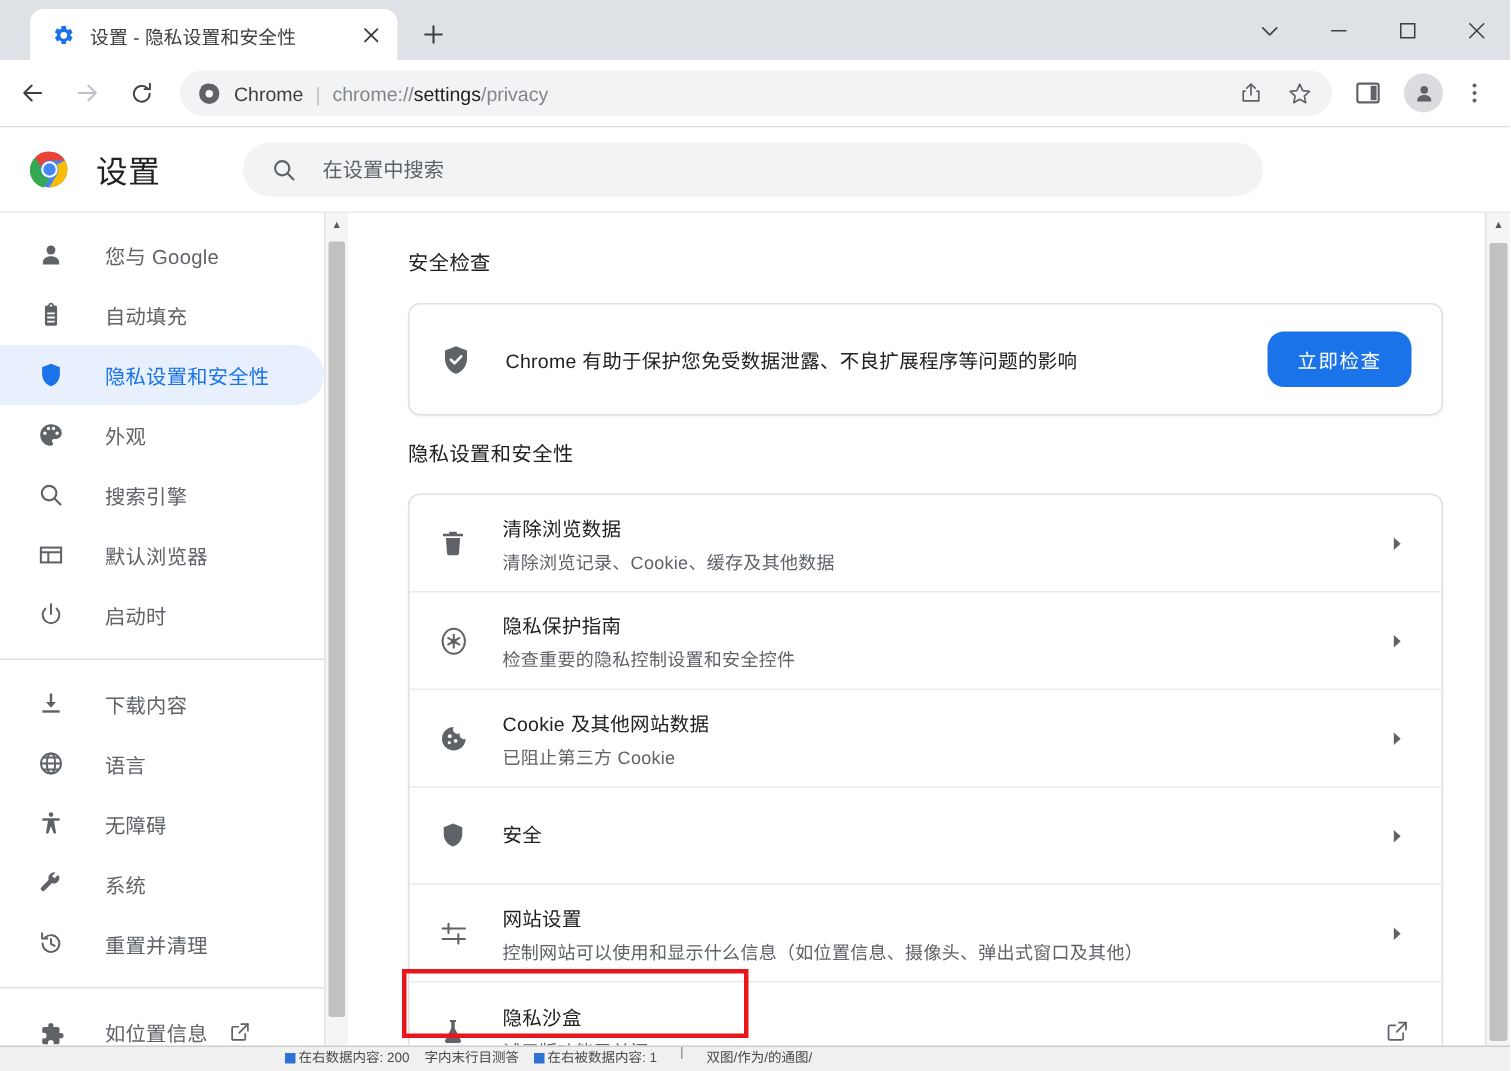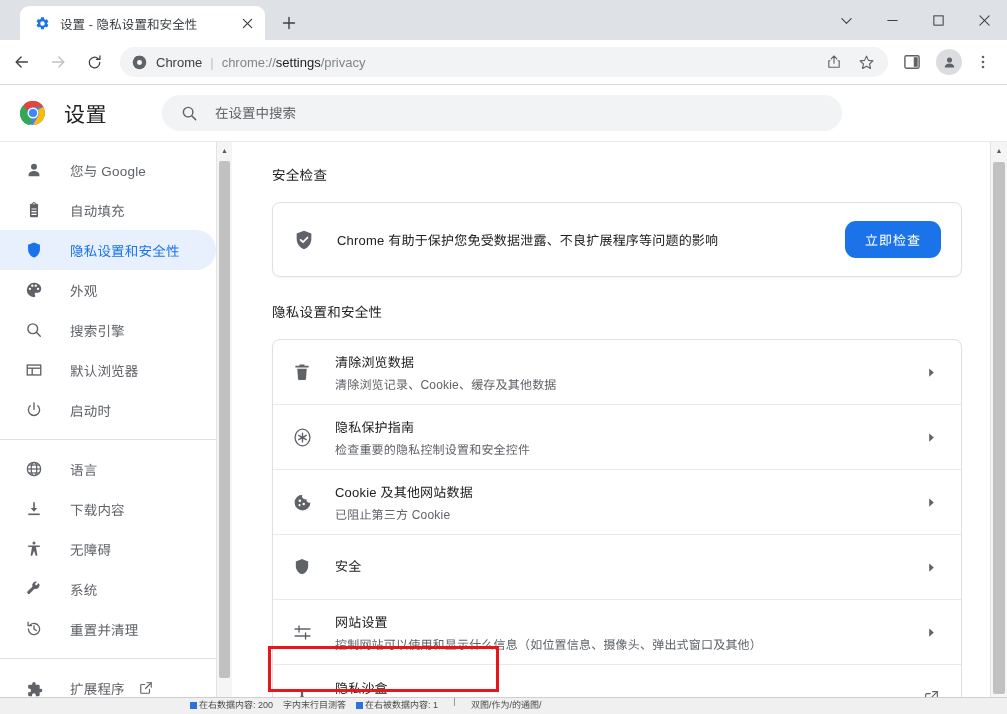--- a/index.html
+++ b/index.html
@@ -289,21 +289,21 @@
   .card {
     background: #ffffff;
     border: 1px solid #e0e0e0;
     border-radius: 8px;
     box-shadow: 0 1px 2px rgba(60,64,67,0.06);
   }
   .safety-card {
     display: flex;
     align-items: center;
     padding: 18px 20px;
-    margin-bottom: 24px;
+    margin-bottom: 14px;
     justify-content: center;
   }
   .safety-icon {
     width: 22px; height: 22px;
     flex: 0 0 22px;
     color: #5f6368;
     display: flex; align-items: center; justify-content: center;
   }
   .safety-text {
     flex: 1 1 auto;
@@ -628,44 +628,44 @@
           </span>
           <span class="nav-label">启动时</span>
         </div>
       </div>
 
       <div class="nav-divider"></div>
 
       <div>
         <div class="nav-item">
           <span class="nicon">
+            <svg width="18" height="18" viewBox="0 0 20 20" fill="#5f6368">
+              <path d="M9.1 2.6h1.8v6.2h2.8L10 13.1 6.3 8.8h2.8z"></path>
+              <rect x="3.6" y="15" width="12.8" height="1.8"></rect>
+            </svg>
+          </span>
+          <span class="nav-label">下载内容</span>
+        </div>
+
+        <div class="nav-item">
+          <span class="nicon">
             <svg width="18" height="18" viewBox="0 0 20 20" stroke="#5f6368" stroke-width="1.4" fill="none">
               <circle cx="10" cy="10" r="7.4"></circle>
               <ellipse cx="10" cy="10" rx="3.1" ry="7.4"></ellipse>
               <line x1="2.8" y1="10" x2="17.2" y2="10"></line>
               <line x1="4.1" y1="5.6" x2="15.9" y2="5.6"></line>
               <line x1="4.1" y1="14.4" x2="15.9" y2="14.4"></line>
             </svg>
           </span>
           <span class="nav-label">语言</span>
         </div>
 
         <div class="nav-item">
           <span class="nicon">
             <svg width="18" height="18" viewBox="0 0 20 20" fill="#5f6368">
-              <path d="M9.1 2.6h1.8v6.2h2.8L10 13.1 6.3 8.8h2.8z"></path>
-              <rect x="3.6" y="15" width="12.8" height="1.8"></rect>
-            </svg>
-          </span>
-          <span class="nav-label">下载内容</span>
-        </div>
-
-        <div class="nav-item">
-          <span class="nicon">
-            <svg width="18" height="18" viewBox="0 0 20 20" fill="#5f6368">
               <circle cx="10" cy="3.4" r="1.7"></circle>
               <path d="M16.4 6.2H3.6v1.7h4.2L6.2 17.4h1.8L10 12l2 5.4h1.8L12.2 7.9h4.2z"></path>
             </svg>
           </span>
           <span class="nav-label">无障碍</span>
         </div>
 
         <div class="nav-item">
           <span class="nicon">
             <svg width="18" height="18" viewBox="0 0 20 20" fill="#5f6368">
@@ -689,21 +689,21 @@
 
       <div class="nav-divider"></div>
 
       <div>
         <div class="nav-item">
           <span class="nicon">
             <svg width="18" height="18" viewBox="0 0 20 20" fill="#5f6368">
               <path d="M17.4 10.8h-1.1V7.6a1.3 1.3 0 0 0-1.3-1.3h-3.2V5.2a1.9 1.9 0 1 0-3.8 0v1.1H4.8A1.3 1.3 0 0 0 3.5 7.6v3h1.1a2.1 2.1 0 1 1 0 4.2H3.5v3c0 .7.6 1.3 1.3 1.3h3v-1.1a2.1 2.1 0 1 1 4.2 0v1.1h3c.7 0 1.3-.6 1.3-1.3v-3.2h1.1a1.9 1.9 0 1 0 0-3.8z"></path>
             </svg>
           </span>
-          <span class="nav-label">扩展程序</span>
+          <span class="nav-label">如位置信息</span>
           <span class="nav-ext-icon">
             <svg width="14" height="14" viewBox="0 0 16 16" stroke="#5f6368" stroke-width="1.3" fill="none" stroke-linecap="round" stroke-linejoin="round">
               <path d="M9 2h5v5"></path>
                 <path d="M14 2 7.4 8.6"></path>
               <path d="M12 9.4V13.2a.8.8 0 0 1-.8.8H2.8a.8.8 0 0 1-.8-.8V4.8a.8.8 0 0 1 .8-.8H6.6"></path>
             </svg>
           </span>
         </div>
         <div class="nav-item" style="height:16px;overflow:hidden;">
           <span class="nicon">

